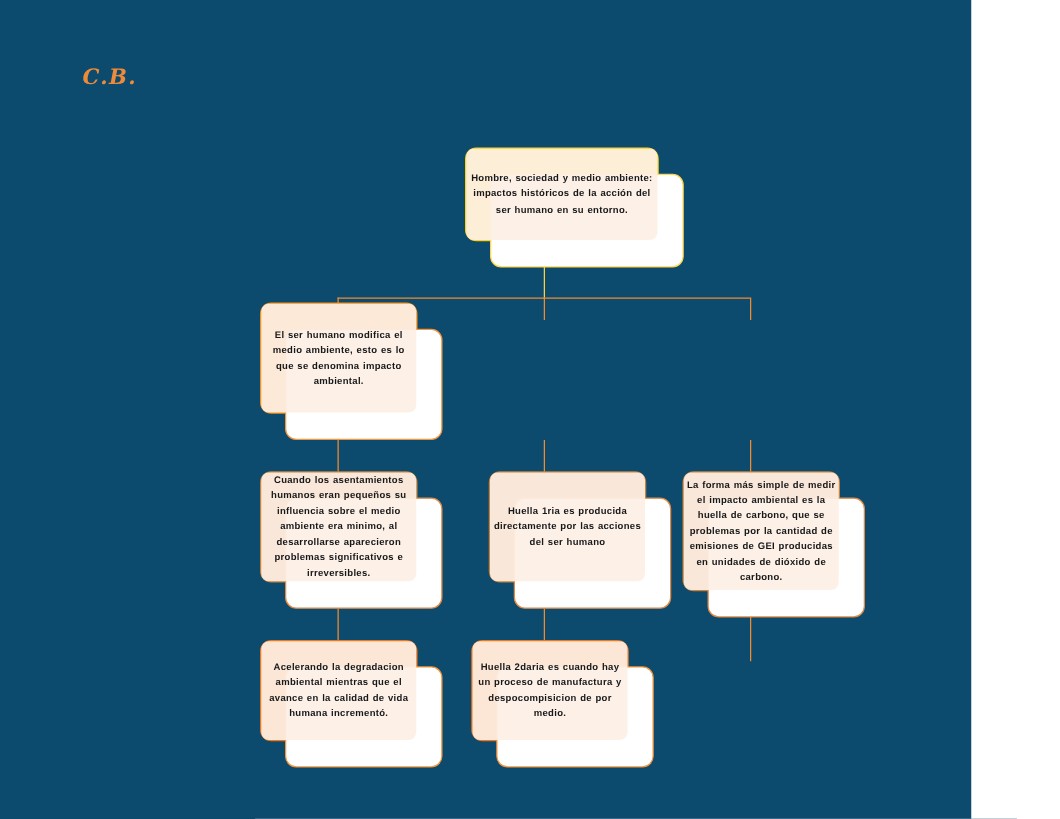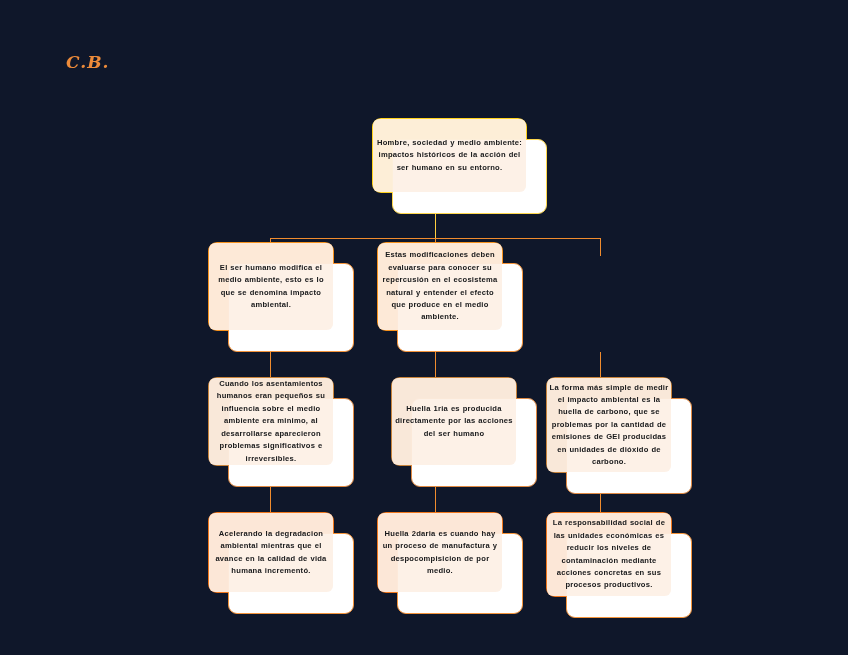--- a/index.html
+++ b/index.html
@@ -9,23 +9,23 @@
   body {
     width: 848px;
     height: 655px;
     background: #ffffff;
     font-family: "Liberation Sans", sans-serif;
     overflow: hidden;
   }
 
   #canvas {
     position: relative;
-    width: 848px;
+    width: 777px;
     height: 655px;
-    background: #0f172a;
+    background: #0c4a6e;
   }
 
   
   .monogram {
     position: absolute;
     left: 66px;
     top: 52px;
     font-family: "DejaVu Serif", serif;
     font-style: italic;
     font-size: 17px;
@@ -156,28 +156,20 @@
 
   <div class="node lvl3" style="left:208px; top:512px; width:126px; height:81px;">
     <div class="shadow"></div>
     <div class="card">
       <div class="inner">
         <div class="txt">Acelerando la degradacion ambiental mientras que el avance en la calidad de vida humana incrementó.</div>
       </div>
     </div>
   </div>
 
-  <div class="node lvl1" style="left:377px; top:242px; width:126px; height:89px;">
-    <div class="shadow"></div>
-    <div class="card">
-      <div class="inner">
-        <div class="txt">Estas modificaciones deben evaluarse para conocer su repercusión en el ecosistema natural y entender el efecto que produce en el medio ambiente.</div>
-      </div>
-    </div>
-  </div>
 
   <div class="node lvl2" style="left:391px; top:377px; width:126px; height:89px;">
     <div class="shadow"></div>
     <div class="card">
       <div class="inner">
         <div class="txt">Huella 1ria es producida directamente por las acciones del ser humano</div>
       </div>
     </div>
   </div>
 
@@ -193,22 +185,14 @@
 
   <div class="node lvl2" style="left:546px; top:377px; width:126px; height:96px;">
     <div class="shadow"></div>
     <div class="card">
       <div class="inner">
         <div class="txt">La forma más simple de medir el impacto ambiental es la huella de carbono, que se problemas por la cantidad de emisiones de GEI producidas en unidades de dióxido de carbono.</div>
       </div>
     </div>
   </div>
 
-  <div class="node lvl3" style="left:546px; top:512px; width:126px; height:85px;">
-    <div class="shadow"></div>
-    <div class="card">
-      <div class="inner">
-        <div class="txt">La responsabilidad social de las unidades económicas es reducir los niveles de contaminación mediante acciones concretas en sus procesos productivos.</div>
-      </div>
-    </div>
-  </div>
 
 </div>
 
 </body></html>

